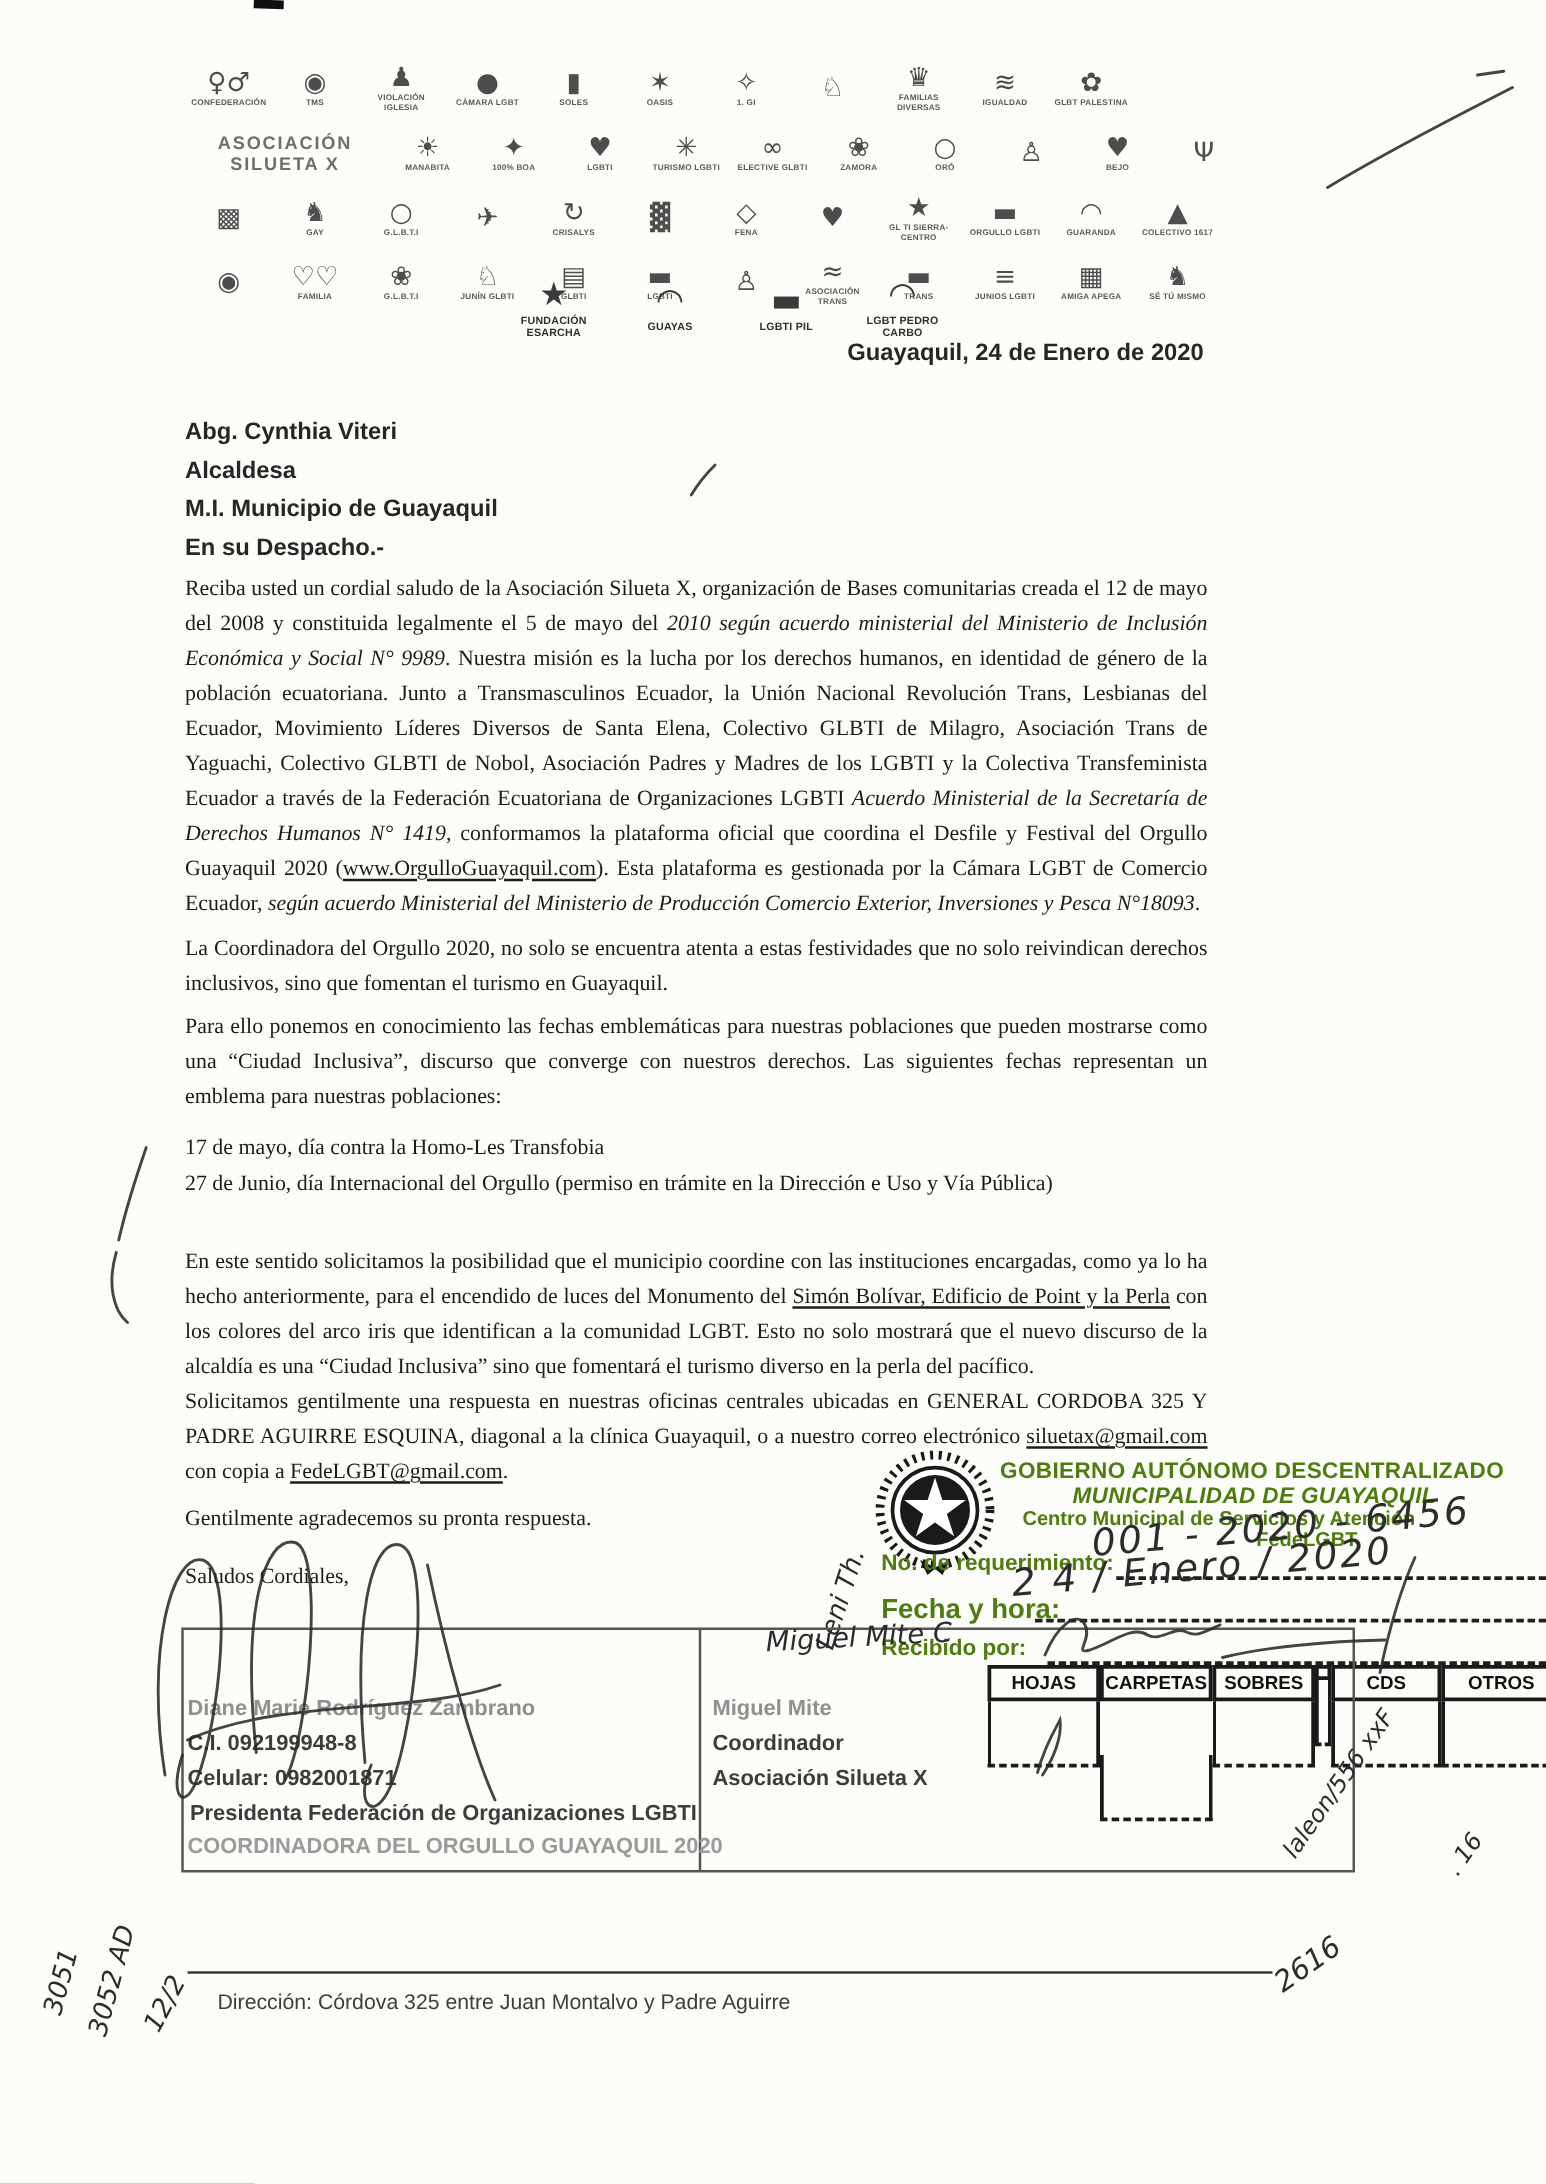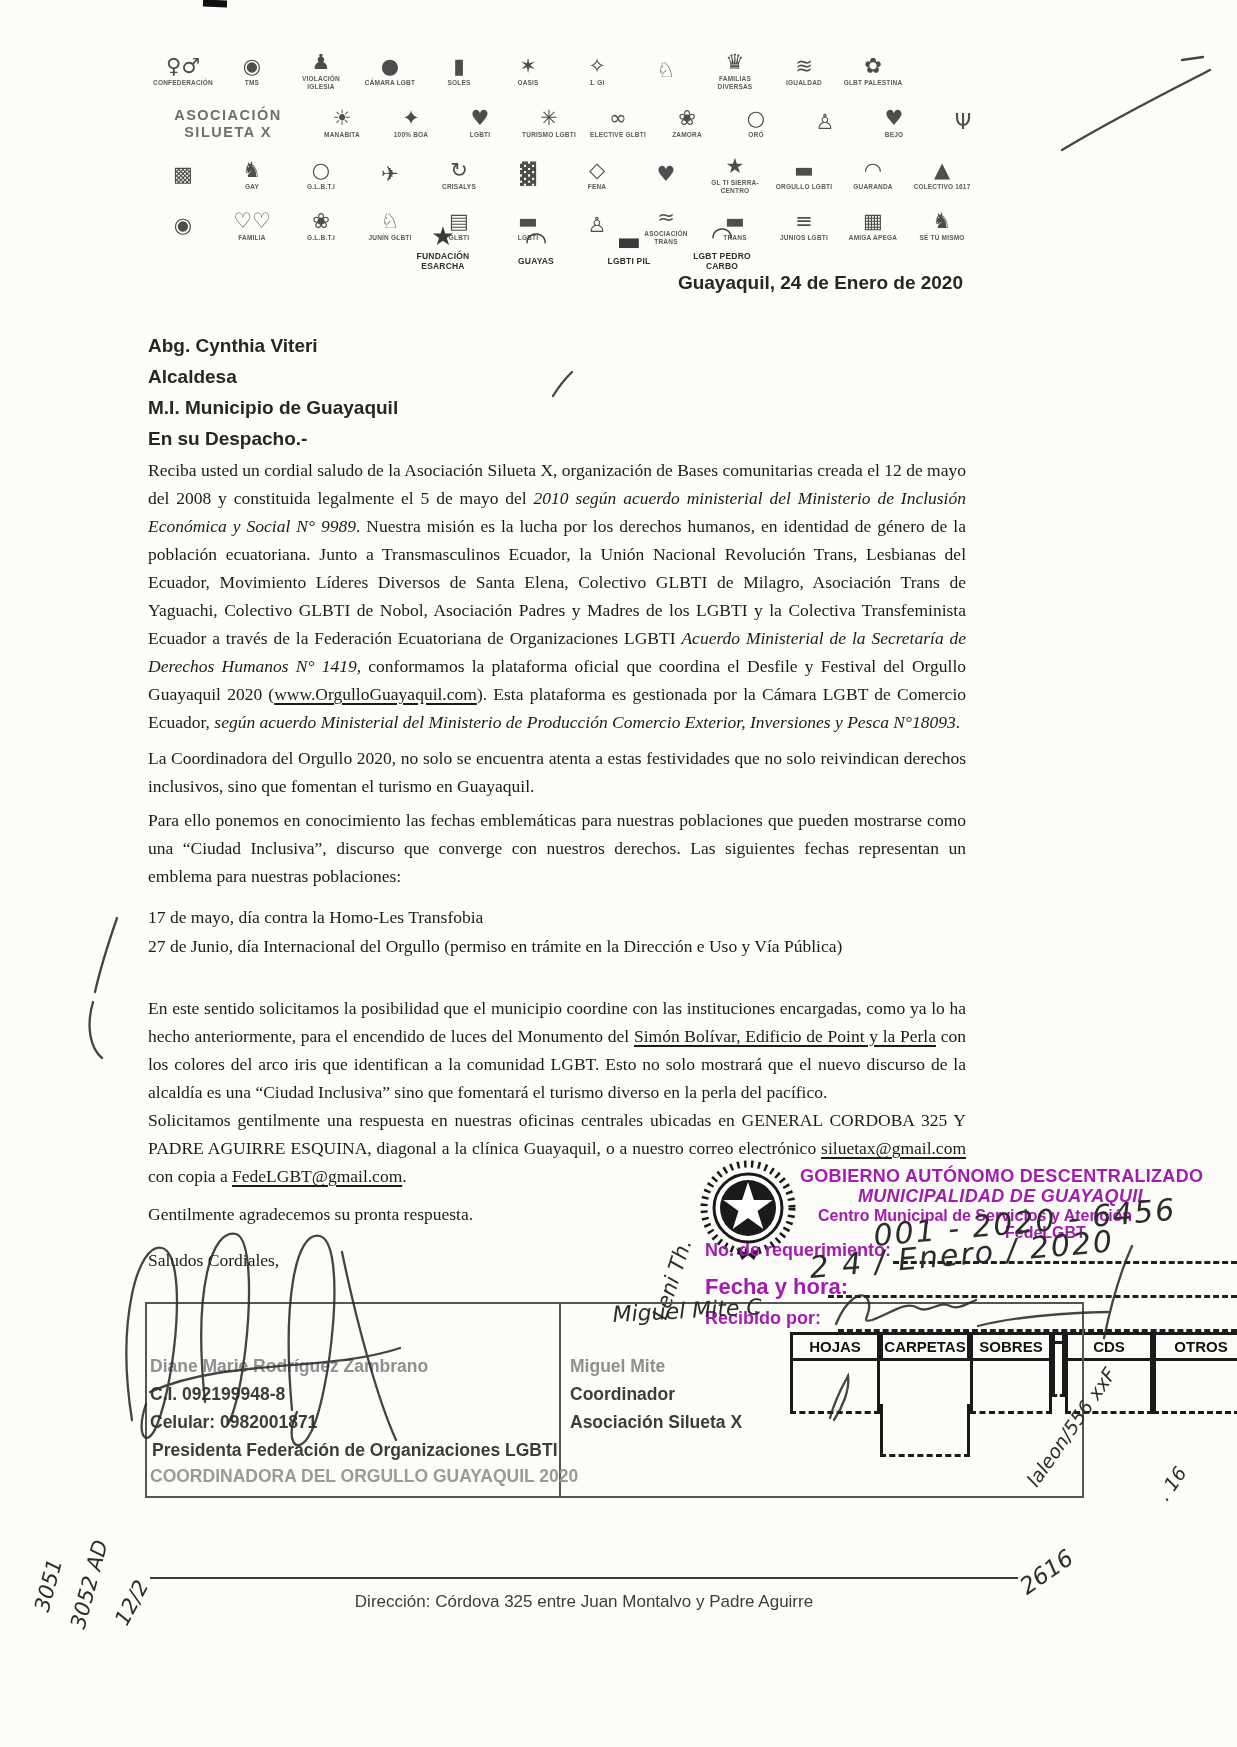--- a/index.html
+++ b/index.html
@@ -26,39 +26,39 @@
   .dates-list{position:absolute;}
   .dates-list div{line-height:28.5px;}
   .sans-bold{font-family:"Liberation Sans",sans-serif;font-weight:bold;}
   .recipient{position:absolute;font-size:19px;color:#262626;}
   .recipient div{line-height:31px;}
   .date-line{position:absolute;font-size:19px;color:#262626;white-space:nowrap;}
   [data-style="i"]{font-style:italic;}
   [data-style="u"]{text-decoration:underline;text-underline-offset:3px;text-decoration-thickness:1.5px;}
 
   
-  .stamp-t{position:absolute;font-weight:bold;color:#a21caf;white-space:nowrap;}
+  .stamp-t{position:absolute;font-weight:bold;color:#4d7c0f;white-space:nowrap;}
   .dash-line{position:absolute;border-bottom:3px dashed #1f1f1f;}
   .hand{position:absolute;font-family:"DejaVu Sans",sans-serif;font-style:italic;color:#2c2c2c;white-space:nowrap;}
   .stamp-table{position:absolute;left:790px;top:1332px;display:flex;}
   .stamp-col{display:flex;flex-direction:column;}
   .stamp-th{border:3px solid #1a1a1a;font-weight:bold;font-size:15px;text-align:center;
             padding:3px 0;color:#111;}
   .stamp-td{border-left:3px solid #1a1a1a;border-right:3px solid #1a1a1a;
             border-bottom:3px dashed #1a1a1a;height:50px;}
   .spacer-col .stamp-th{border-top:3px solid #1a1a1a;border-bottom:3px solid #1a1a1a;}
 
   
   .sig-box{position:absolute;left:145px;top:1302px;width:935px;height:192px;border:2px solid #555;}
   .sig-divider{position:absolute;left:412px;top:0;height:100%;border-left:2px solid #555;}
   .sig-line{position:absolute;font-weight:bold;font-size:17.5px;white-space:nowrap;}
   .gray{color:#8f8f8f;} .dark{color:#3c3c3c;} .gray2{color:#9a9a9a;}
 
   .footer-rule{position:absolute;left:150px;top:1577px;width:868px;height:2px;background:#3a3a3a;}
-  .footer{position:absolute;left:174px;top:1592px;width:820px;text-align:center;
+  .footer{position:absolute;left:174px;top:1592px;width:820px;text-align:left;
           font-size:17px;color:#3d3d3d;}
   .footer .u{text-decoration:underline;text-underline-offset:2px;}
 
   .rot{transform-origin:0 0;}
   svg.overlay{position:absolute;left:0;top:0;pointer-events:none;}
   .scan-mark{position:absolute;background:#101010;}
 </style>
 </head>
 <body>
 

